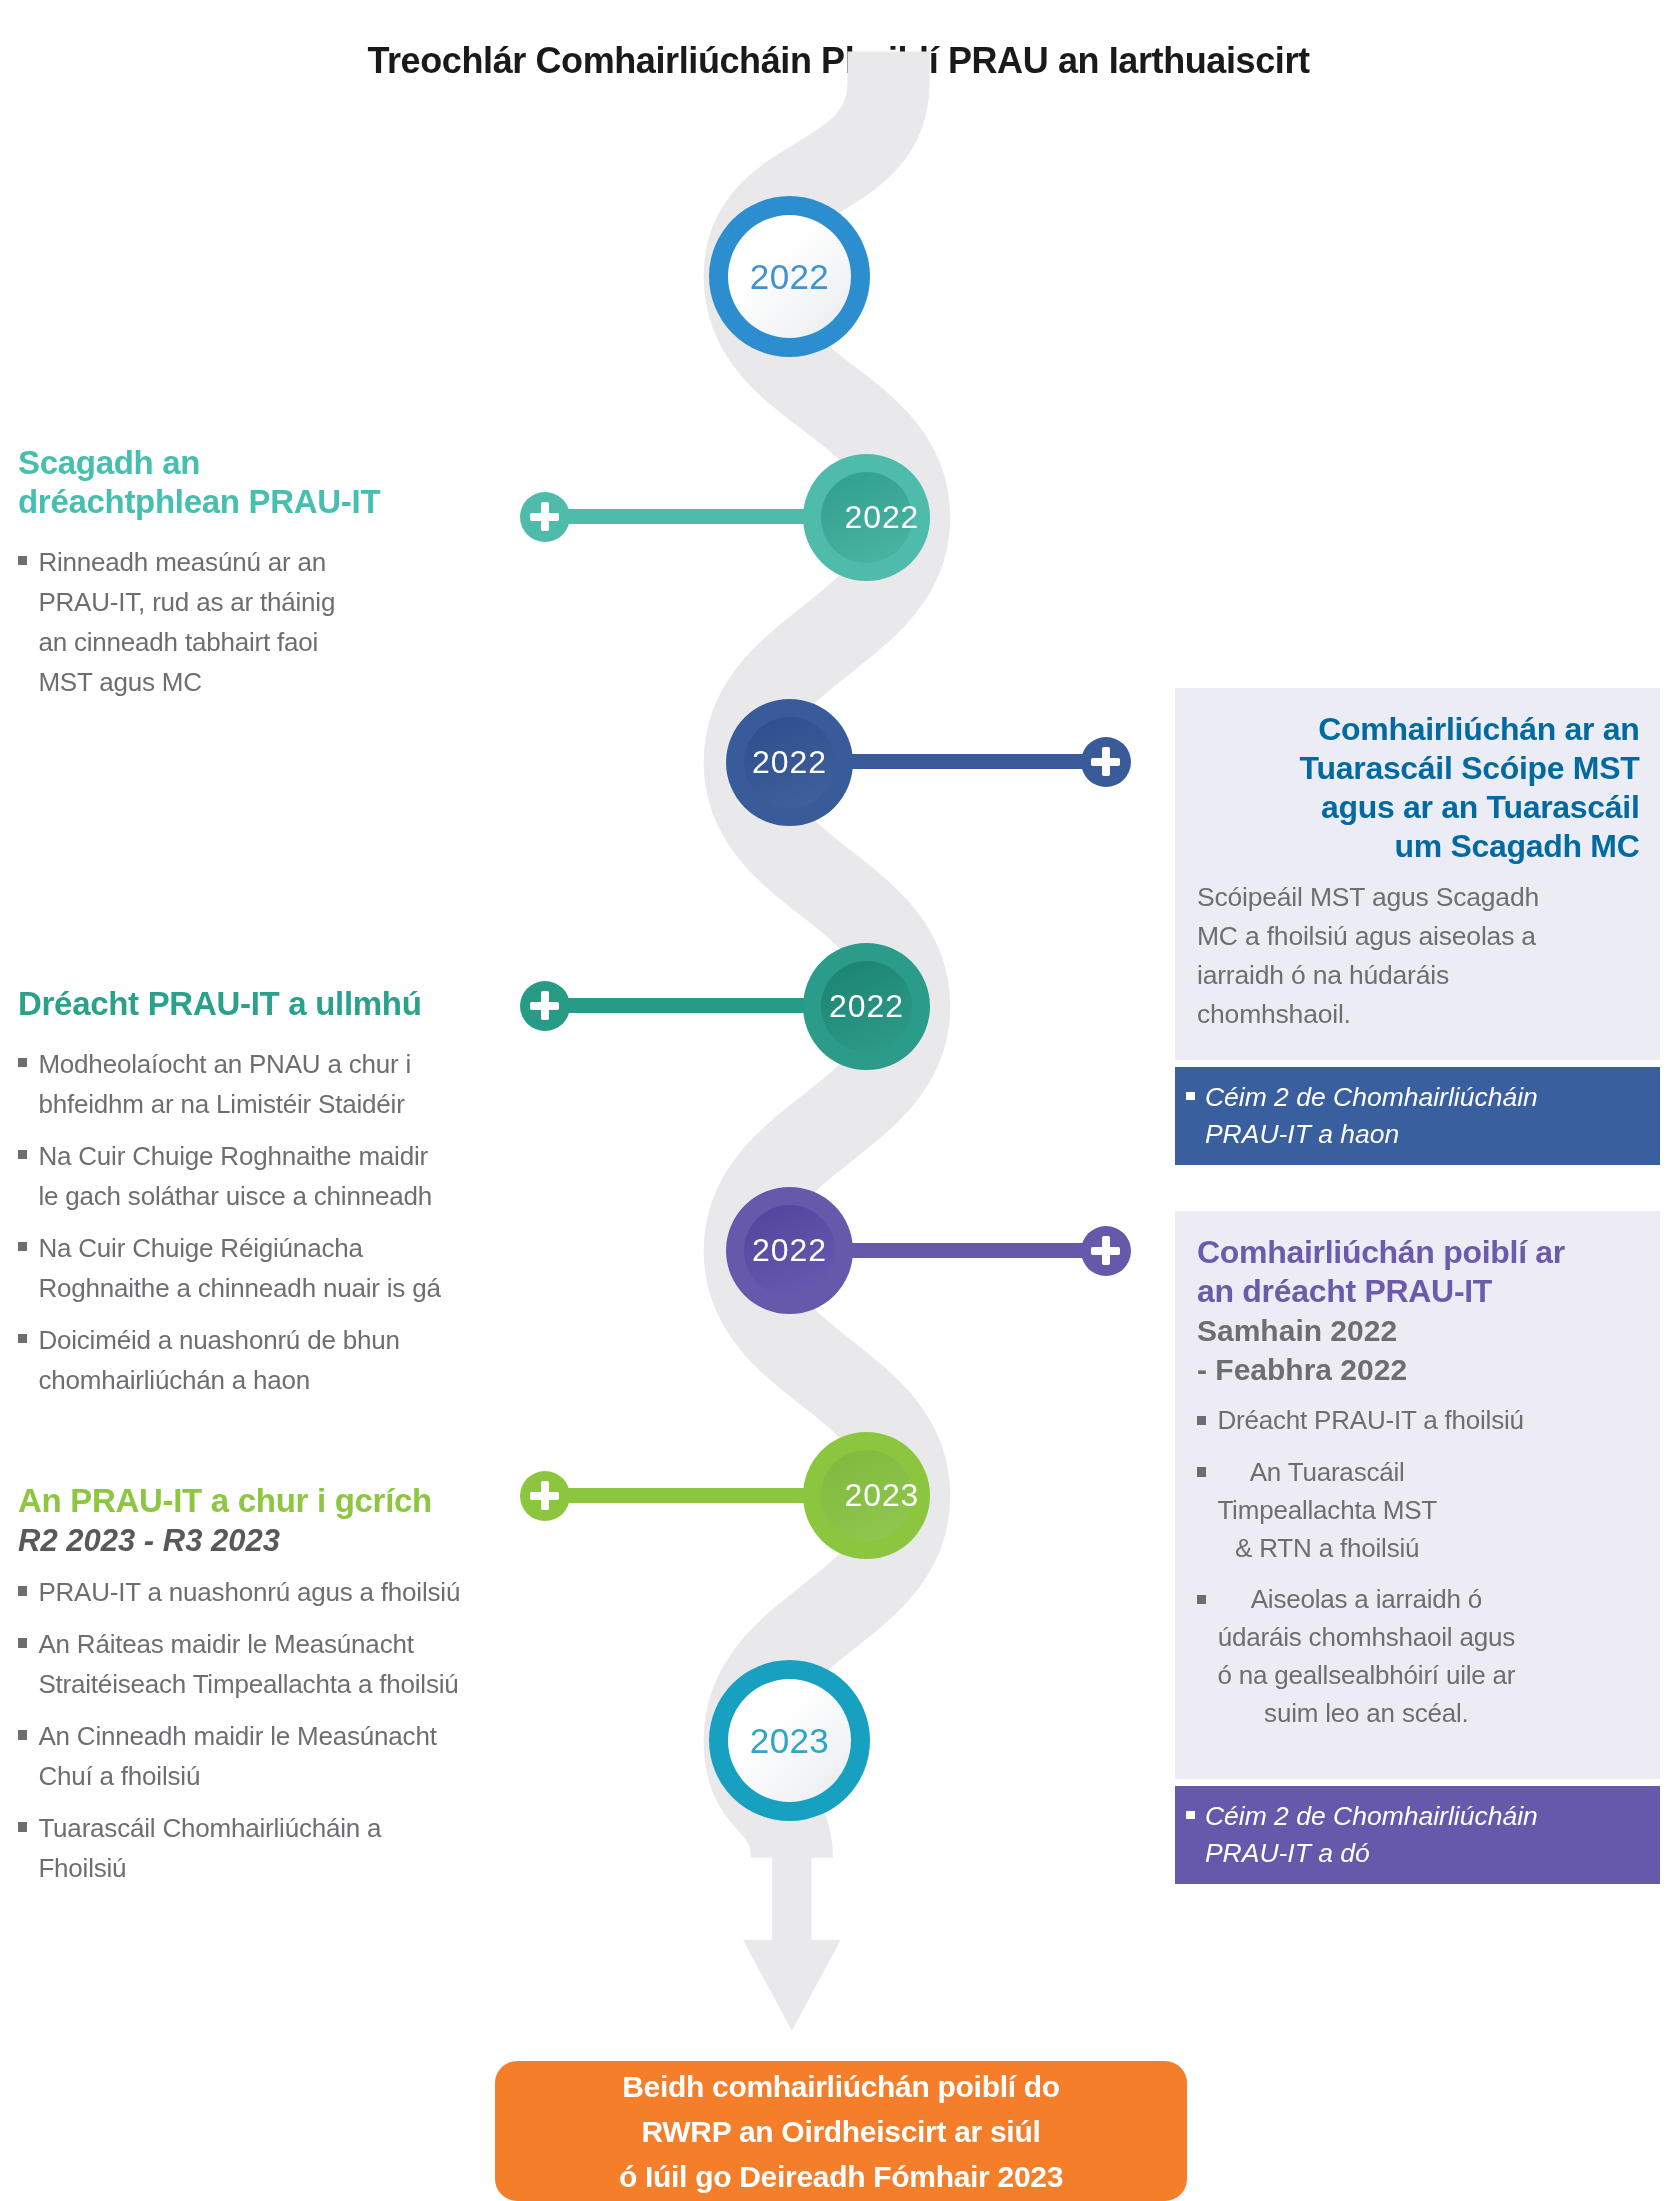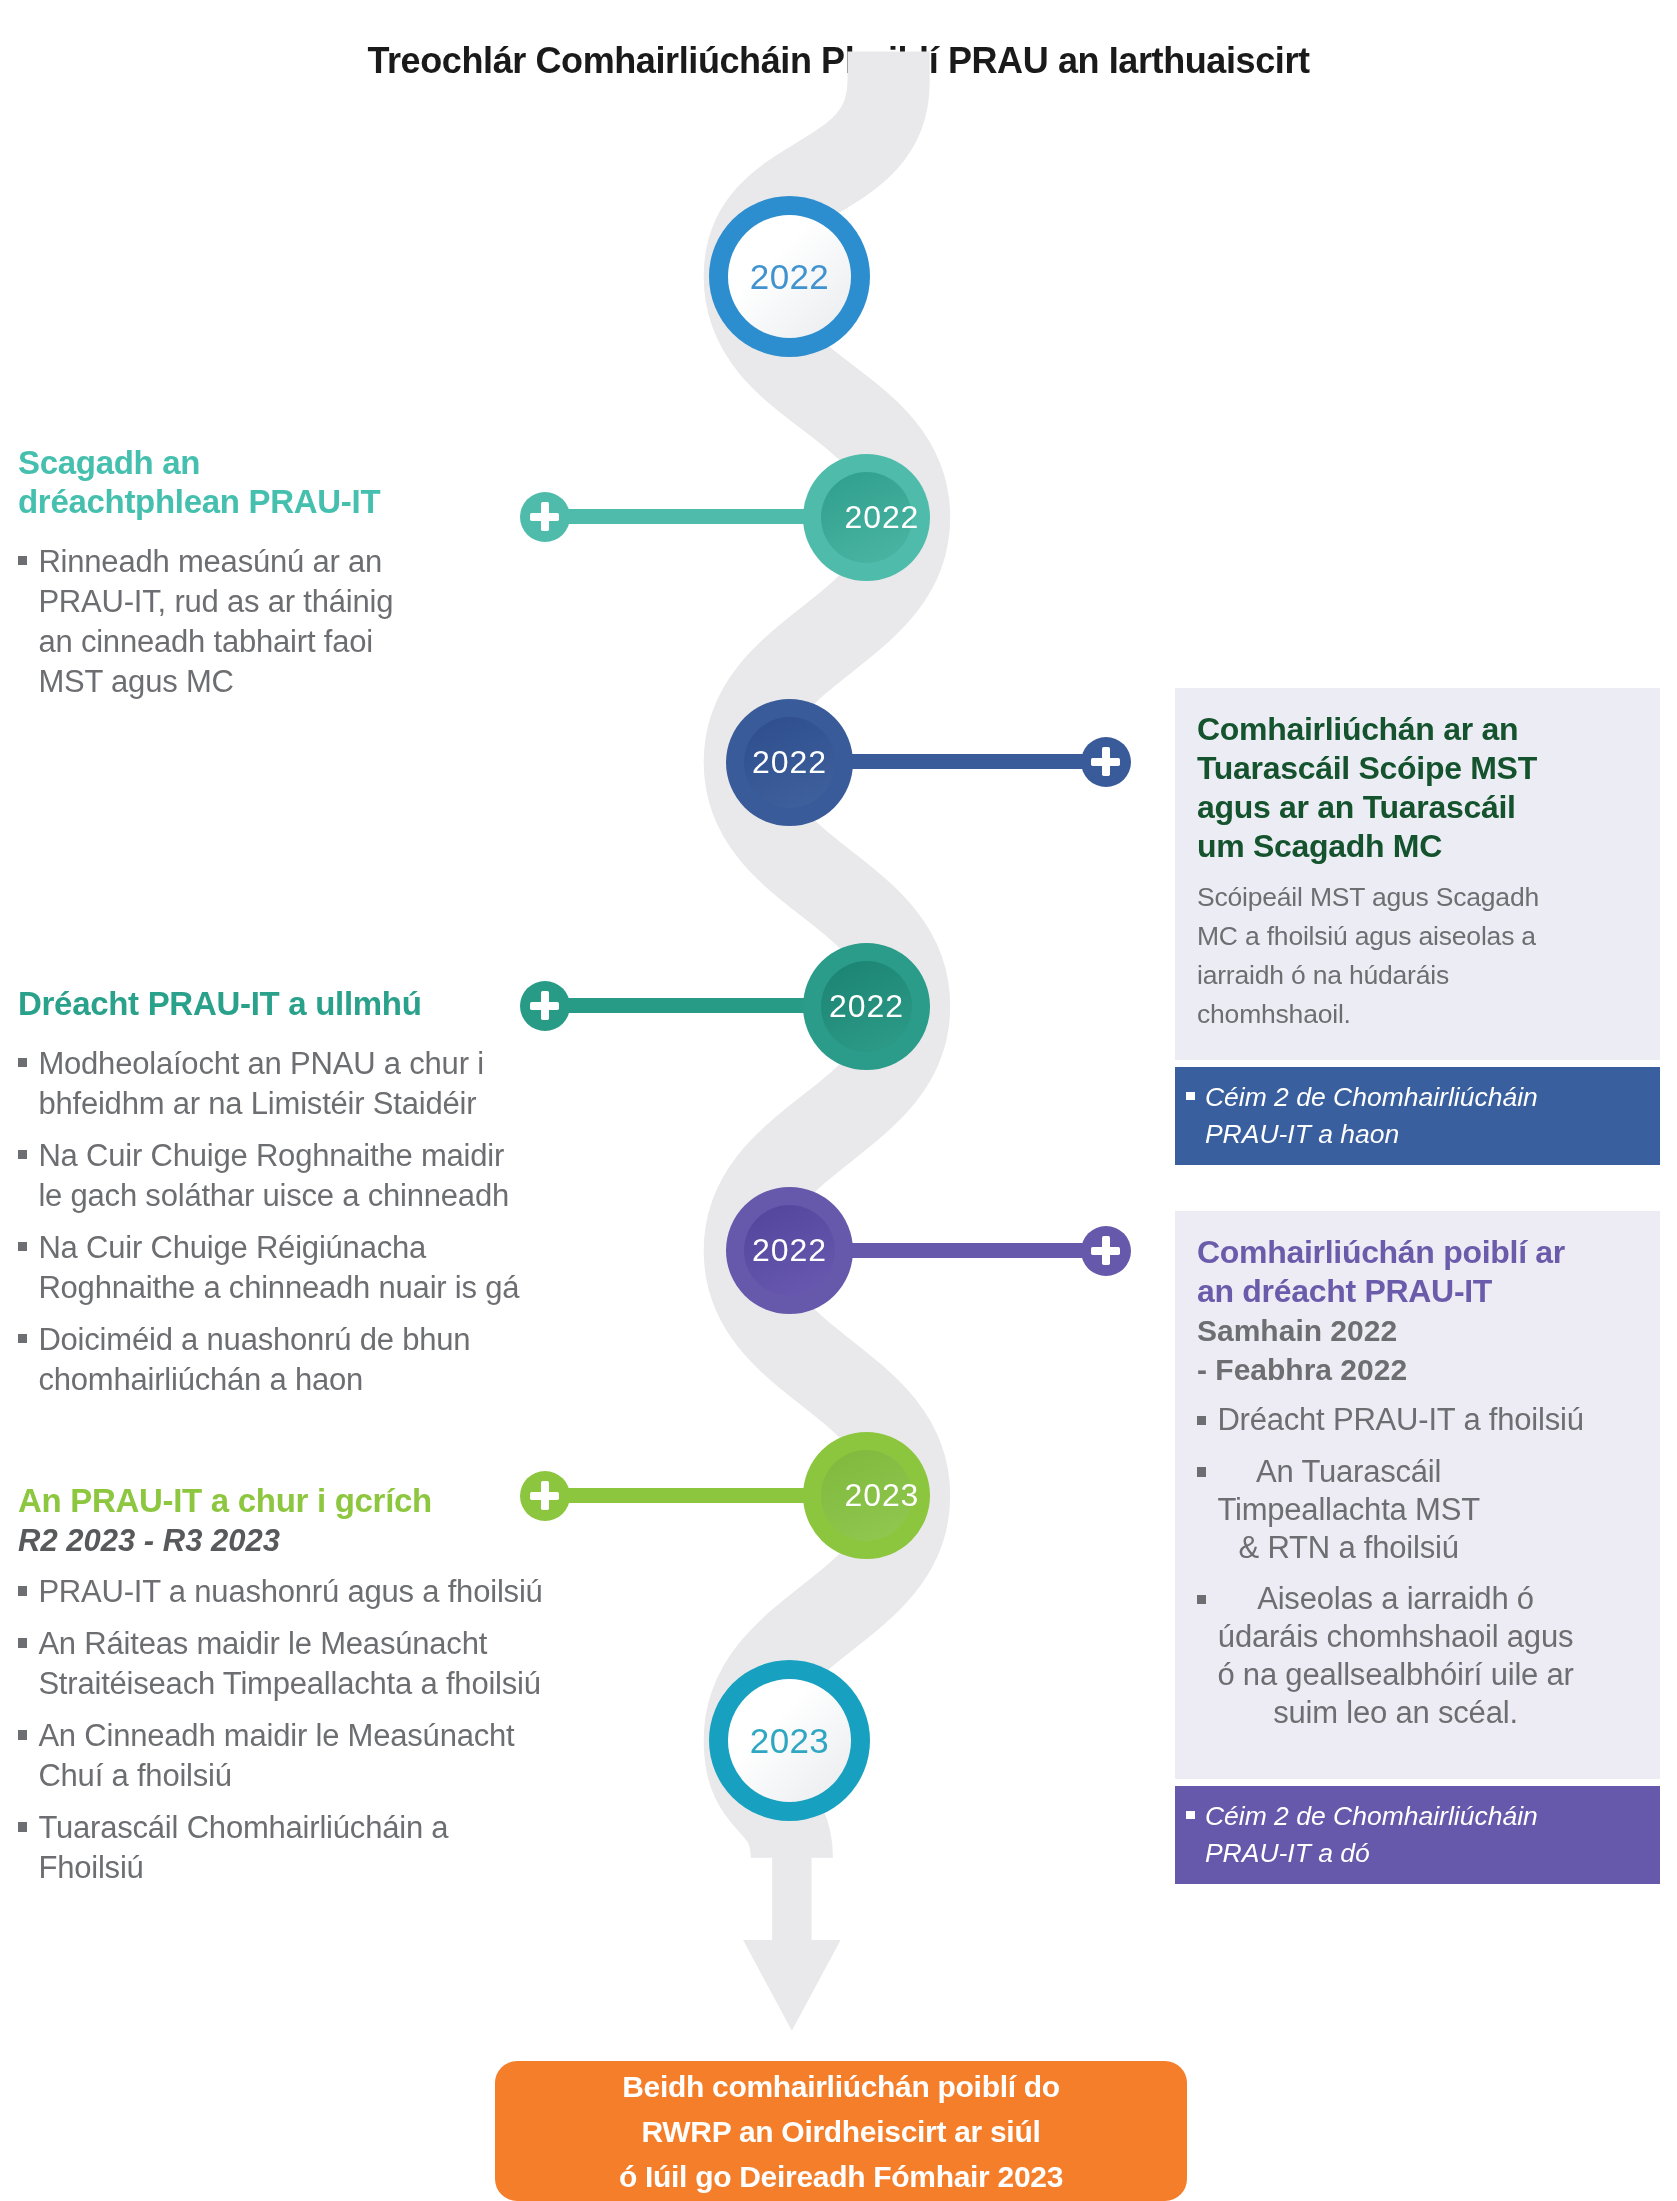--- a/index.html
+++ b/index.html
@@ -59,32 +59,32 @@
   .n6{background:#8cc63e;}           .n6 .inner{background:linear-gradient(155deg,#7eb83c,#92c951);}
   .n7{background:#17a0bf;}           .n7 .year{color:#2fa6c2;}
 
   
   .lblock{position:absolute;left:18px;z-index:3;}
   .lblock h2{margin:0;font-size:33px;font-weight:700;line-height:39px;letter-spacing:-0.3px;}
   .sub-italic{font-size:31px;font-weight:700;font-style:italic;color:#58595b;line-height:38px;margin-top:1.7px;}
   .bullets{margin-top:20.5px;}
   .bullet{display:flex;margin-bottom:12px;}
   .bullet .sq{flex:0 0 auto;width:9.4px;height:9.4px;background:#6d6e71;margin:14.6px 11px 0 0;}
-  .bullet .bt{font-size:31px;color:#6d6e71;line-height:40px;letter-spacing:-0.2px;}
+  .bullet .bt{font-size:26px;color:#6d6e71;line-height:40px;letter-spacing:-0.2px;}
   .hc-teal{color:#45bfae;}
   .hc-green{color:#2aa18b;}
   .hc-lime{color:#8dc63f;}
 
   
   .rblock{position:absolute;left:1175px;width:485px;z-index:3;}
   .panel{box-sizing:border-box;width:485px;padding:22px 20.5px 26px 22px;}
   .panel-blue{background:#ecedf4;}
   .panel-purple{background:#edebf4;}
   .rblock h2{margin:0;font-size:32px;font-weight:700;line-height:39px;letter-spacing:-0.3px;}
-  .hc-dblue{color:#14532d;}
+  .hc-dblue{color:#0369a1;text-align:right;}
   .hc-purple{color:#6b5cab;}
   .rsub{font-size:30px;font-weight:700;color:#6d6e71;line-height:39px;}
   .rbody{margin-top:12px;font-size:26.5px;color:#6d6e71;line-height:39px;letter-spacing:-0.2px;}
   .rbullets{margin-top:12px;text-align:center;}
   .rblock .bullet{margin-bottom:13.7px;}
   .rblock .bullet .bt{line-height:38px;}
   .note{box-sizing:border-box;width:485px;margin-top:6.8px;padding:12px 11px;display:flex;}
   .note-blue{background:#3a5f9e;}
   .note-purple{background:#6659ab;}
   .note .sq{flex:0 0 auto;width:8.6px;height:8.6px;background:#ffffff;margin:13px 10.3px 0 0;}

